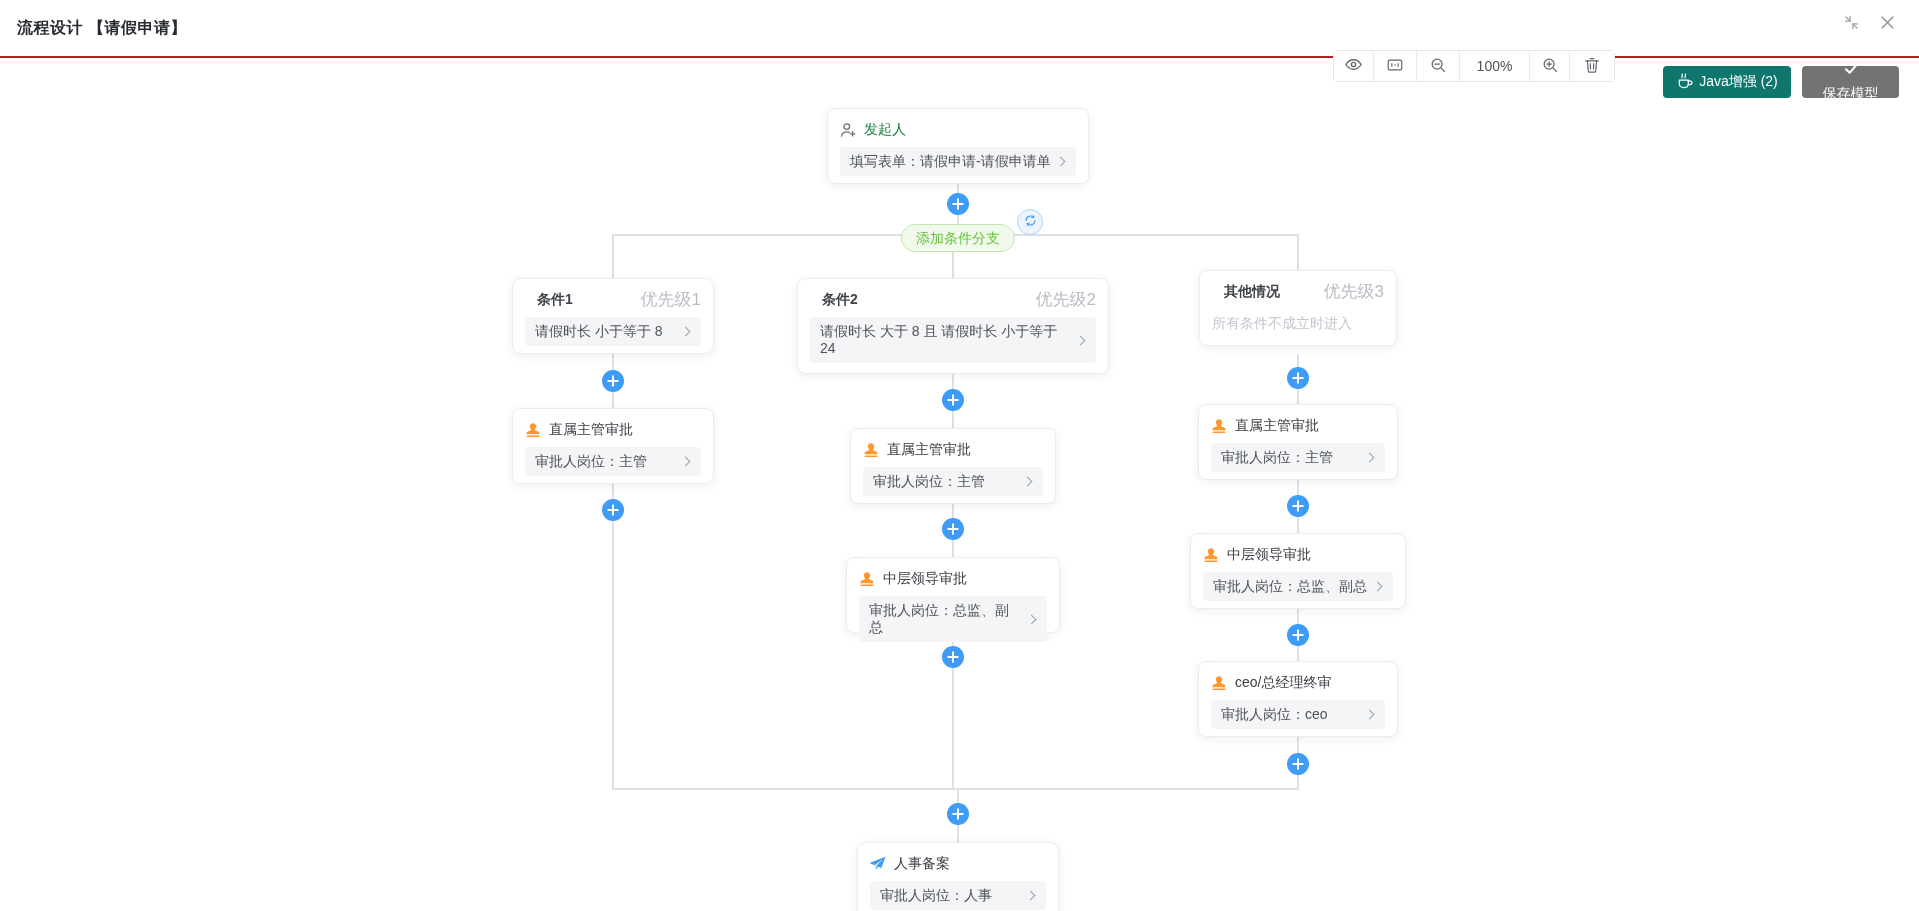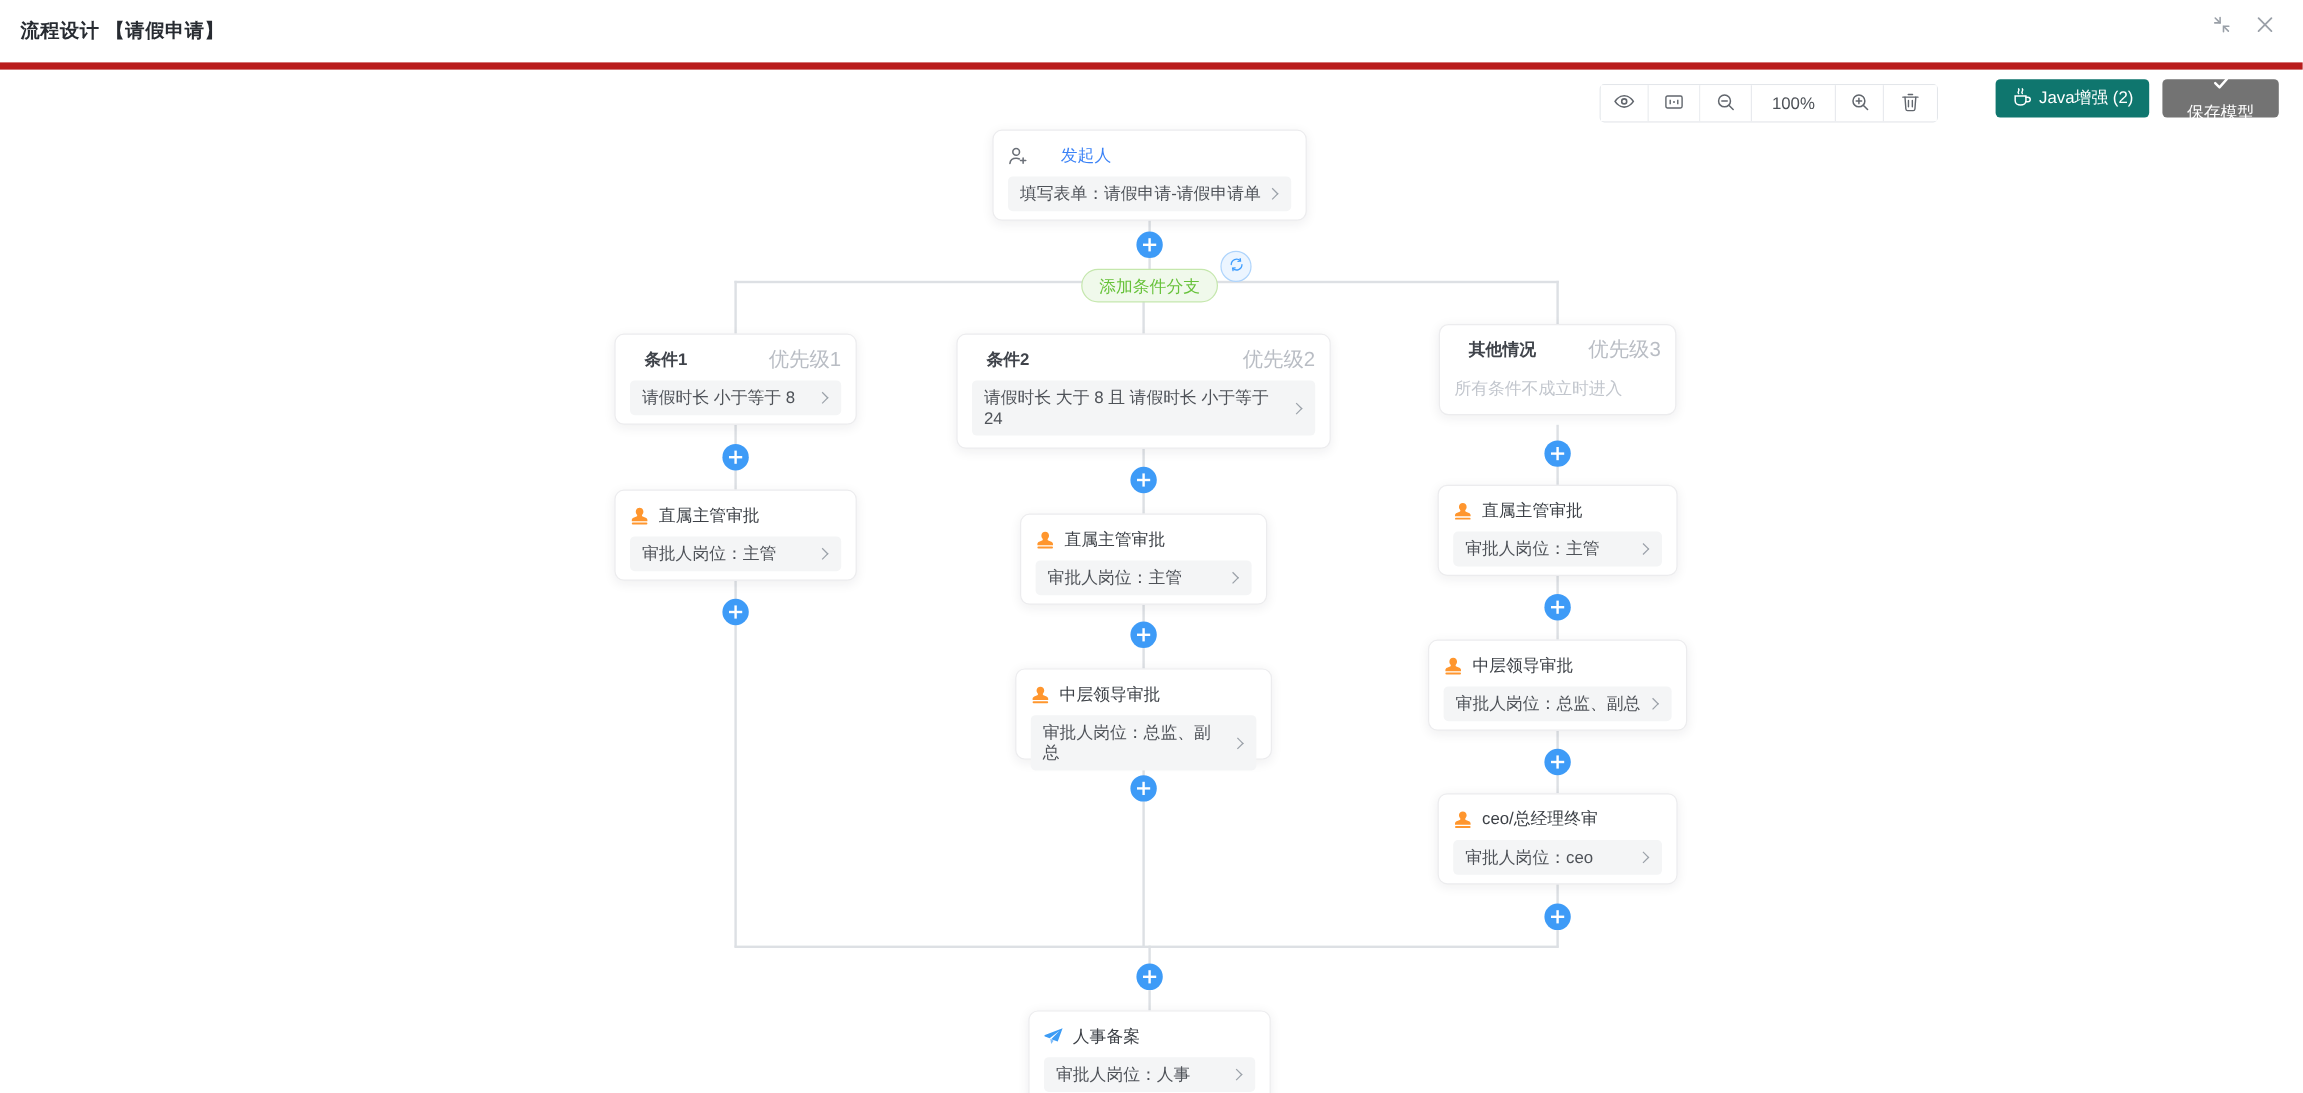--- a/index.html
+++ b/index.html
@@ -4,31 +4,31 @@
 <style>
   * { box-sizing: border-box; }
   html,body { margin:0; padding:0; }
   body {
     width:1919px; height:911px; overflow:hidden; background:#fff;
     font-family:"Liberation Sans","DejaVu Sans",sans-serif; color:#303133;
     position:relative;
   }
   
   .titlebar {
-    height:58px; border-bottom:6px solid #b91c1c; display:flex; align-items:center;
+    height:58px; border-bottom:2px solid #b91c1c; display:flex; align-items:center;
     padding:0 22px 0 17px;
   }
   .titlebar .app-title { font-size:16px; font-weight:700; color:#272b31; letter-spacing:.5px; }
   .win-controls { margin-left:auto; display:flex; align-items:center; gap:16px; margin-top:-8px; }
   .win-btn { background:none; border:none; padding:2px; cursor:pointer; display:flex; align-items:center; }
   
   .overlay { position:absolute; inset:0; }
   
   .tool-group {
-    position:absolute; left:1333px; top:70px; height:32px; display:flex;
+    position:absolute; left:1333px; top:50px; height:32px; display:flex;
     border:1px solid #e3e6ea; border-radius:4px; background:#fff; align-items:stretch;
   }
   .tool-cell {
     display:flex; align-items:center; justify-content:center;
     border:none; border-right:1px solid #e8eaee; background:#fff; cursor:pointer; padding:0;
   }
   .tool-cell:last-child { border-right:none; }
   .tool-cell.zoomtext { font-size:14px; color:#4e5258; }
   .btn {
     position:absolute; top:66px; height:32px; border:none; border-radius:4px;
@@ -60,21 +60,21 @@
     background:#ecf5ff; border:1px solid #aed4fc; border-radius:50%;
     display:flex; align-items:center; justify-content:center; cursor:pointer; padding:0;
   }
   
   .node {
     position:absolute; background:#fff; border:1px solid #ececee; border-radius:8px;
     box-shadow:0 2px 10px rgba(31,35,41,.07); padding:10px 12px; z-index:4; cursor:pointer;
   }
   .node-title { display:flex; align-items:center; gap:8px; height:21px; font-size:14px; }
   .node-title .t-dark { color:#3c4046; font-weight:500; }
-  .node-title .t-gray { color:#3b82f6;margin-left:20px; }
+  .node-title .t-gray { color:#15803d; }
   .node-title.cond { justify-content:space-between; gap:4px; }
   .node-title.cond .c-name { color:#3f434a; font-weight:600;margin-left:12px; }
   .node-title.cond .c-prio { color:#b9bdc4; font-size:17px; font-weight:400; }
   .node-content {
     margin-top:7px; background:#f4f5f6; border-radius:4px; padding:6px 10px;
     font-size:14px; color:#4e5258; display:flex; align-items:center;
     justify-content:space-between; gap:6px; line-height:17px;
   }
   .node-content.plain { background:transparent; padding:6px 0; color:#c2c6cd; }
   .chev {

